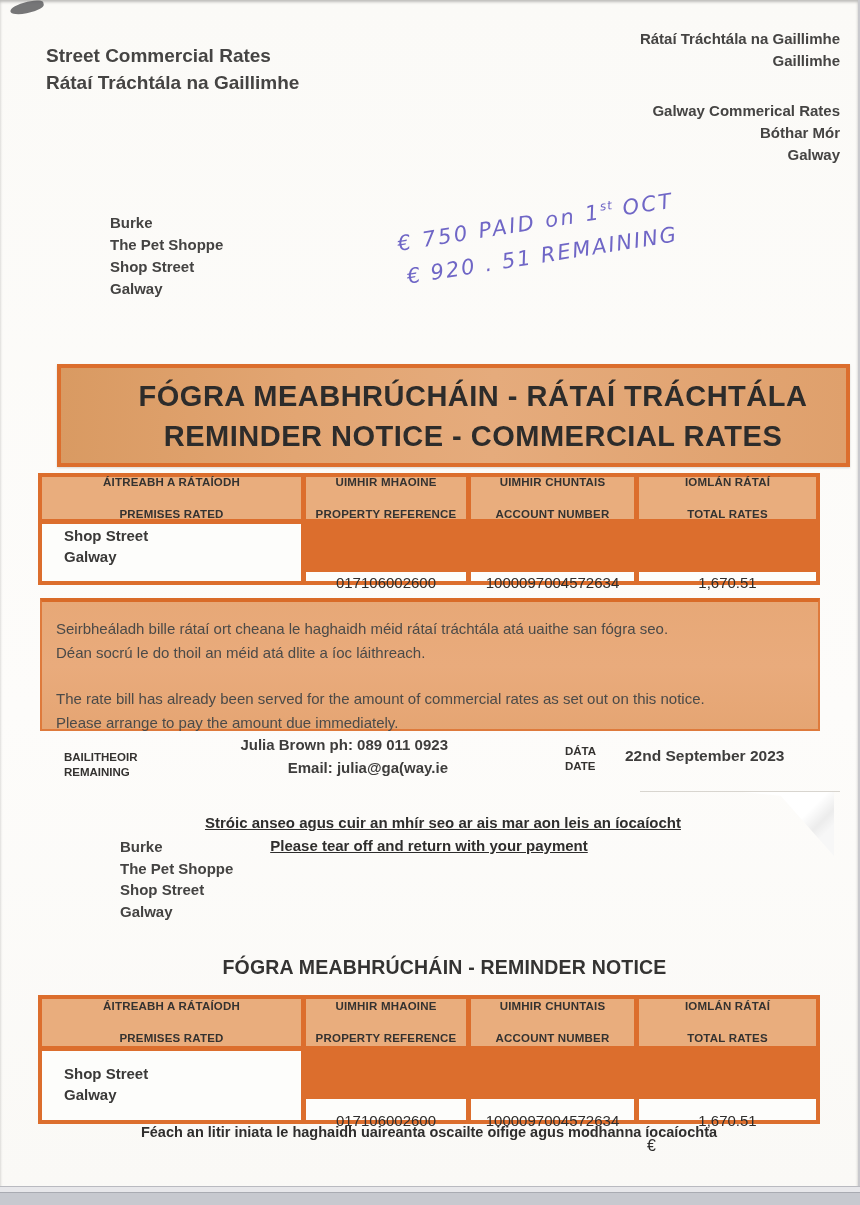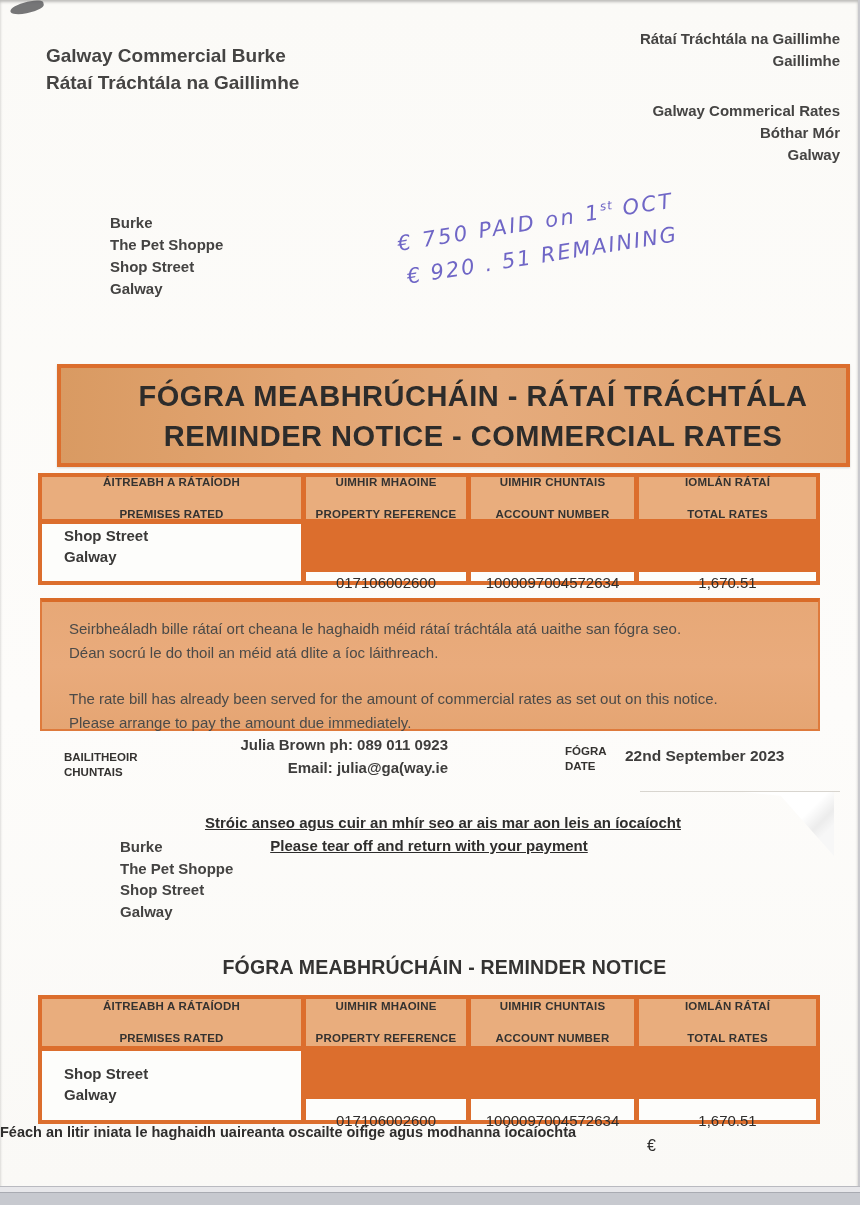--- a/index.html
+++ b/index.html
@@ -72,46 +72,46 @@
   .t1 .cell-center{padding-top:2px;}
   .t2 .cell-center{padding-top:13px;}
   .euro{position:absolute;left:8px;font-size:16px;color:#2e2d2c;}
   .t1 .euro{top:26px;}
   .t2 .euro{top:38px;}
 
   .notice-box{
     left:40px;top:598px;width:780px;height:133px;box-sizing:border-box;
     background:linear-gradient(180deg,#e7a877 0%,#e9ab7c 50%,#e5a573 100%);
     border:2px solid #de7a3c;border-top:4px solid #d96b28;
-    padding:15px 27px;font-size:15px;color:#4b4a48;line-height:24px;
+    padding:15px 14px;font-size:15px;color:#4b4a48;line-height:24px;
   }
   .notice-box .spacer{height:22px;}
 
   .collector-label{left:64px;top:750px;font-size:11.5px;font-weight:bold;color:#343230;line-height:15px;}
   .collector-contact{left:214px;top:733px;width:234px;text-align:right;font-size:15px;font-weight:bold;color:#3e3d3c;line-height:23px;}
   .date-label{left:565px;top:744px;font-size:11.5px;font-weight:bold;color:#343230;line-height:15px;}
   .date-value{left:625px;top:747px;font-size:15.5px;font-weight:bold;color:#3e3d3c;}
 
   .tear-ga{left:44px;right:16px;top:814px;text-align:center;font-size:15px;font-weight:bold;color:#2f2e2d;text-decoration:underline;}
   .tear-en{left:0px;right:0px;top:837px;text-align:center;font-size:15px;font-weight:bold;color:#2f2e2d;text-decoration:underline;}
   .recipient2{left:120px;top:836px;font-size:15px;font-weight:bold;color:#444342;line-height:21.5px;}
 
   .title2{left:0;right:0;top:956px;text-align:center;font-size:19.5px;font-weight:bold;color:#343332;letter-spacing:.2px;padding-left:31px;}
 
-  .footer{left:0;right:0;top:1122px;text-align:left;font-size:14.5px;font-weight:bold;color:#2f2e2d;line-height:20px;}
+  .footer{left:0;right:0;top:1122px;text-align:center;font-size:14.5px;font-weight:bold;color:#2f2e2d;line-height:20px;}
 </style>
 </head>
 <body>
 
 <div class="page">
 
   <div class="corner-mark"></div>
 
   <div class="abs sender-left">
-    <div>Galway Commercial Burke</div>
+    <div>Street Commercial Rates</div>
     <div>Rátaí Tráchtála na Gaillimhe</div>
   </div>
 
   <div class="abs return-addr">
     <div>Rátaí Tráchtála na Gaillimhe</div>
     <div>Gaillimhe</div>
     <div class="gap"></div>
     <div>Galway Commerical Rates</div>
     <div>Bóthar Mór</div>
     <div>Galway</div>
@@ -166,28 +166,28 @@
   <div class="abs notice-box">
     <div>Seirbheáladh bille rátaí ort cheana le haghaidh méid rátaí tráchtála atá uaithe san fógra seo.</div>
     <div>Déan socrú le do thoil an méid atá dlite a íoc láithreach.</div>
     <div class="spacer"></div>
     <div>The rate bill has already been served for the amount of commercial rates as set out on this notice.</div>
     <div>Please arrange to pay the amount due immediately.</div>
   </div>
 
   <div class="abs collector-label">
     <div>BAILITHEOIR</div>
-    <div>CHUNTAIS</div>
+    <div>REMAINING</div>
   </div>
   <div class="abs collector-contact">
     <div>Julia Brown ph: 089 011 0923</div>
     <div>Email: julia@ga(way.ie</div>
   </div>
   <div class="abs date-label">
-    <div>FÓGRA</div>
+    <div>DÁTA</div>
     <div>DATE</div>
   </div>
   <div class="abs date-value">22nd September 2023</div>
 
   <div class="fold-line"></div>
   <div class="fold"></div>
 
   <div class="abs tear-ga">Stróic anseo agus cuir an mhír seo ar ais mar aon leis an íocaíocht</div>
   <div class="abs tear-en">Please tear off and return with your payment</div>
 

